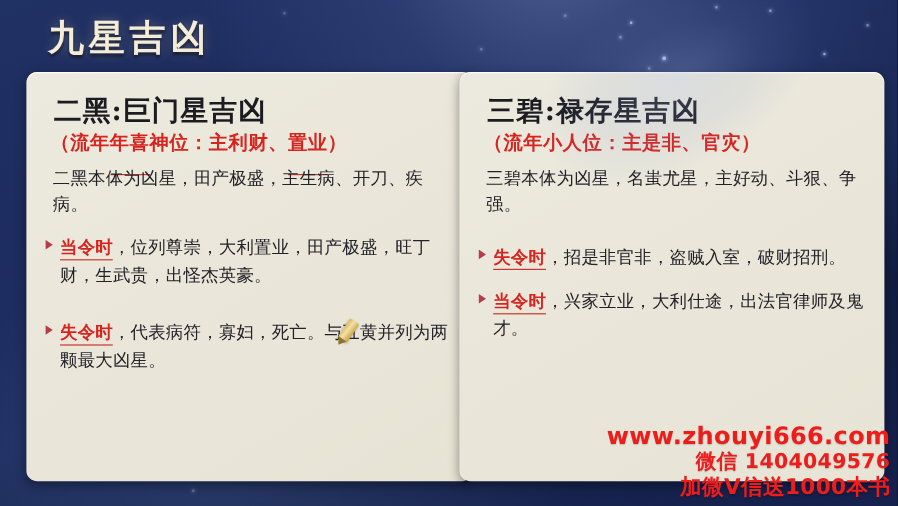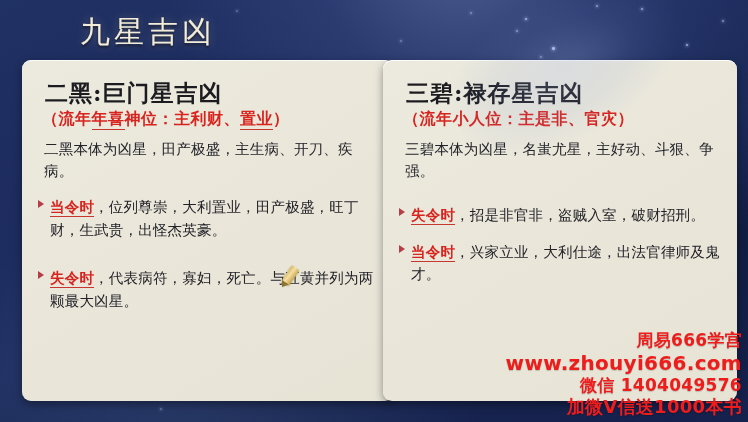--- a/index.html
+++ b/index.html
@@ -42,27 +42,26 @@
     background: #cfdcff;
     box-shadow: 0 0 3px 1px rgba(190,210,255,0.55);
   }
 
   
   #header-title {
     position: absolute;
     left: 40px;
     top: 12px;
     font-family: "DejaVu Serif", "Liberation Serif", serif;
-    font-weight: normal;
+    font-weight: bold;
     font-size: 30px;
     letter-spacing: 4px;
     color: #f3ecd8;
     text-shadow: 0 2px 3px rgba(0,0,0,0.55), 0 0 10px rgba(255,236,180,0.28);
     white-space: nowrap;
-    margin-left: 40px;
   }
 
   
   .card {
     position: absolute;
     top: 60px;
     height: 341px;
     background: linear-gradient(150deg, #eceade 0%, #eae7da 45%, #e7e4d6 100%);
     border-radius: 9px;
     box-shadow: 0 3px 9px rgba(0,0,0,0.40), inset 0 1px 0 rgba(255,255,255,0.85);
@@ -88,21 +87,21 @@
     font-weight: bold;
     font-size: 16px;
     color: #d8241f;
     letter-spacing: 0.5px;
     line-height: 1.2;
     margin: 0 0 10px 4px;
     white-space: nowrap;
   }
   .card-subtitle .u {
     border-bottom: 1.5px solid #c8372f;
-    padding-bottom: 1px;
+    padding-bottom: 17px;
   }
 
   .body-text {
     font-family: "DejaVu Sans", "Liberation Sans", sans-serif;
     font-size: 14.5px;
     color: #222228;
     line-height: 1.52;
     margin: 0 0 6px 6px;
     letter-spacing: 0.2px;
   }
@@ -224,19 +223,18 @@
     </div>
 
     <div class="bullet-block">
       <span class="tri"></span><span class="lead">当令时</span><span>，兴家立业，大利仕途，出法官律师及鬼才。</span>
     </div>
   </div>
 
   <div id="cursor-pencil"></div>
 
   <div id="watermark">
-    <div class="wm-line">周易666学宫</div>
     <div class="wm-line url">www.zhouyi666.com</div>
     <div class="wm-line">微信 1404049576</div>
     <div class="wm-line last">加微V信送1000本书</div>
   </div>
 
 </div>
 
 </body></html>

